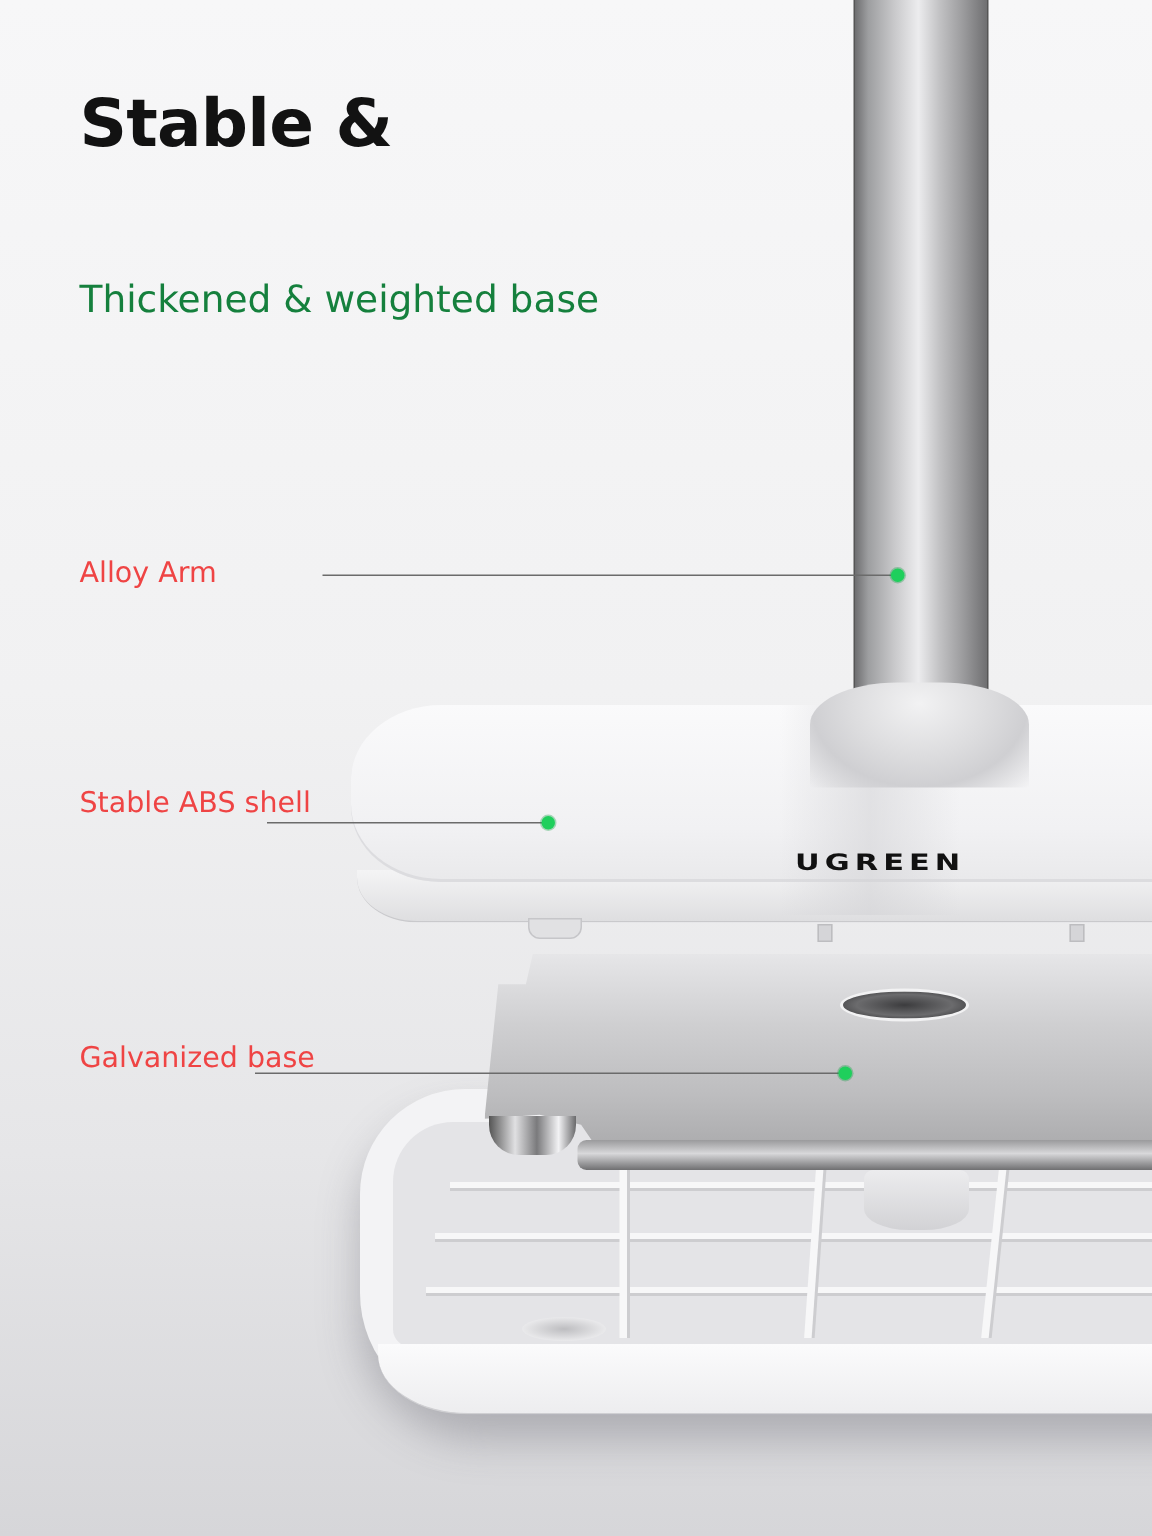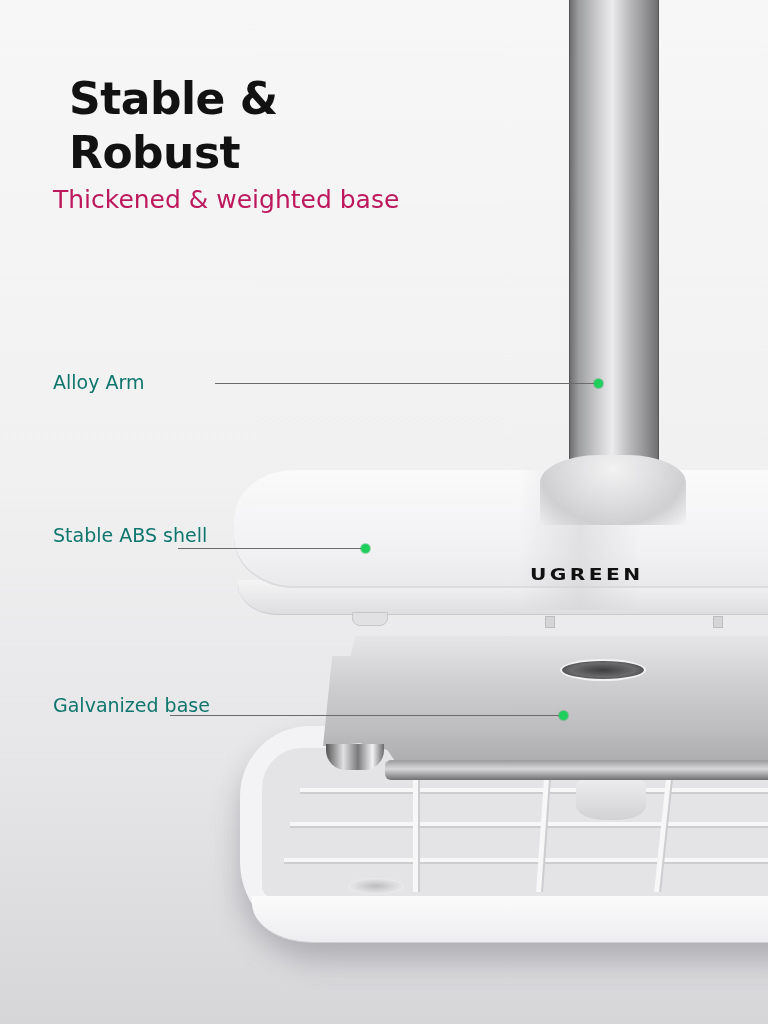--- a/index.html
+++ b/index.html
@@ -3,30 +3,30 @@
 <meta charset="utf-8">
 <style>
   html, body { margin: 0; padding: 0; }
   body {
     width: 768px; height: 1024px; overflow: hidden; position: relative;
     background: linear-gradient(180deg, #f7f7f8 0%, #f1f1f2 45%, #e6e6e8 75%, #d6d6d9 100%);
     font-family: "Liberation Sans", sans-serif; color: #111;
   }
   .abs { position: absolute; }
   .headline {
-    left: 53px; top: 56px; margin: 16px;
+    left: 53px; top: 56px; margin: 0;
     font-family: "DejaVu Sans", sans-serif; font-weight: bold;
     font-size: 44px; line-height: 54px; letter-spacing: -0.5px; color: #121212;
   }
   .subhead {
     left: 53px; top: 185px; font-family: "DejaVu Sans", sans-serif;
-    font-size: 25px; color: #be185d;
+    font-size: 25px; color: #15803d;
   }
   .label {
-    font-family: "DejaVu Sans", sans-serif; font-size: 19px; color: #0f766e;
+    font-family: "DejaVu Sans", sans-serif; font-size: 19px; color: #ef4444;
     white-space: nowrap;
     text-align: center;
   }
   .leader { height: 1px; background: #6b6b6b; }
   .dot {
     width: 9px; height: 9px; border-radius: 50%; background: #1fcf5c;
     box-shadow: 0 0 0 1px rgba(20,160,70,0.35);
   }
   
   .arm {
@@ -135,21 +135,20 @@
 <div class="abs shell-top"></div>
 <div class="abs shell-sheen"></div>
 <div class="abs collar"></div>
 <div class="abs peg-round"></div>
 <div class="abs peg" style="left:545px;top:616px;"></div>
 <div class="abs peg" style="left:713px;top:616px;"></div>
 <div class="abs brand">UGREEN</div>
 
 <h1 class="abs headline">
   <span>Stable &amp;</span><br>
-  <span>Robust</span>
 </h1>
 <div class="abs subhead">Thickened &amp; weighted base</div>
 
 <div class="abs label" style="left:53px;top:371px;">Alloy Arm</div>
 <div class="abs leader" style="left:215px;top:383px;width:383px;"></div>
 <div class="abs dot" style="left:594px;top:379px;"></div>
 
 <div class="abs label" style="left:53px;top:524px;">Stable ABS shell</div>
 <div class="abs leader" style="left:178px;top:548px;width:187px;"></div>
 <div class="abs dot" style="left:361px;top:544px;"></div>

